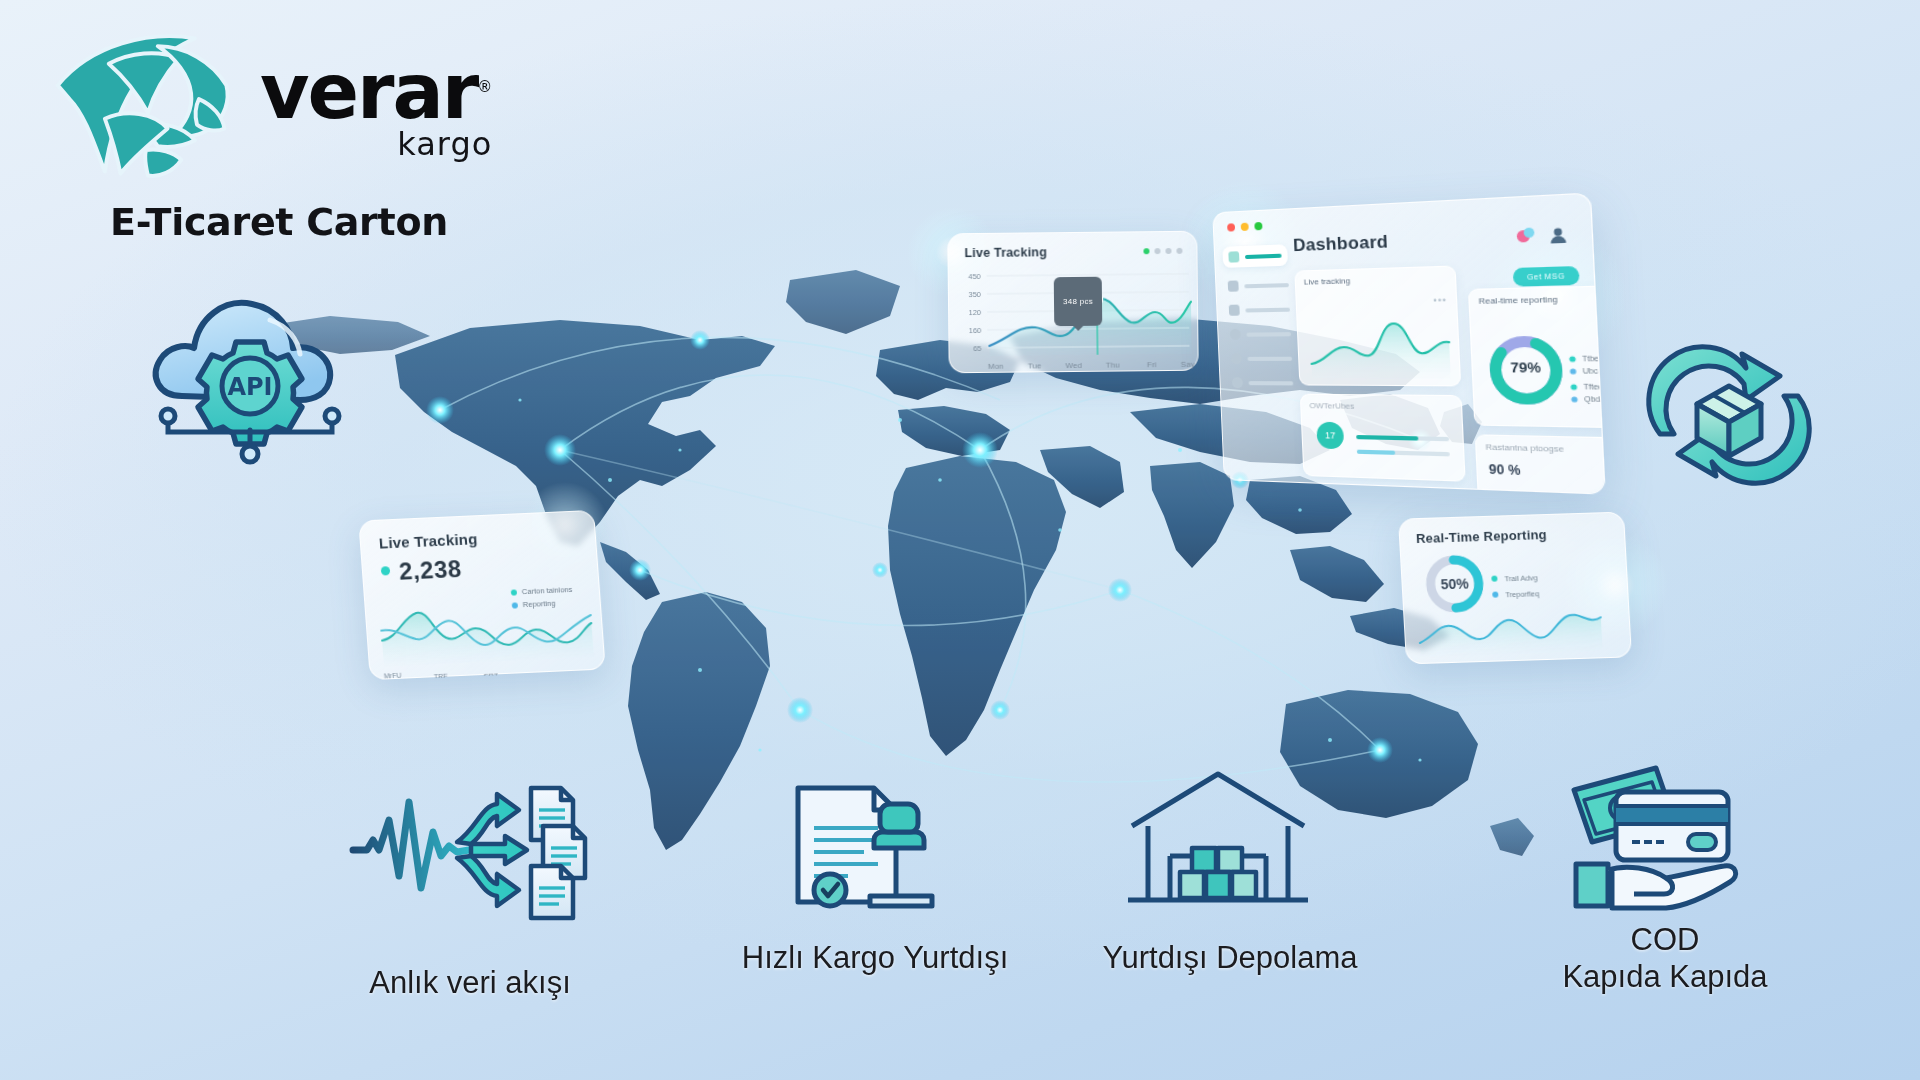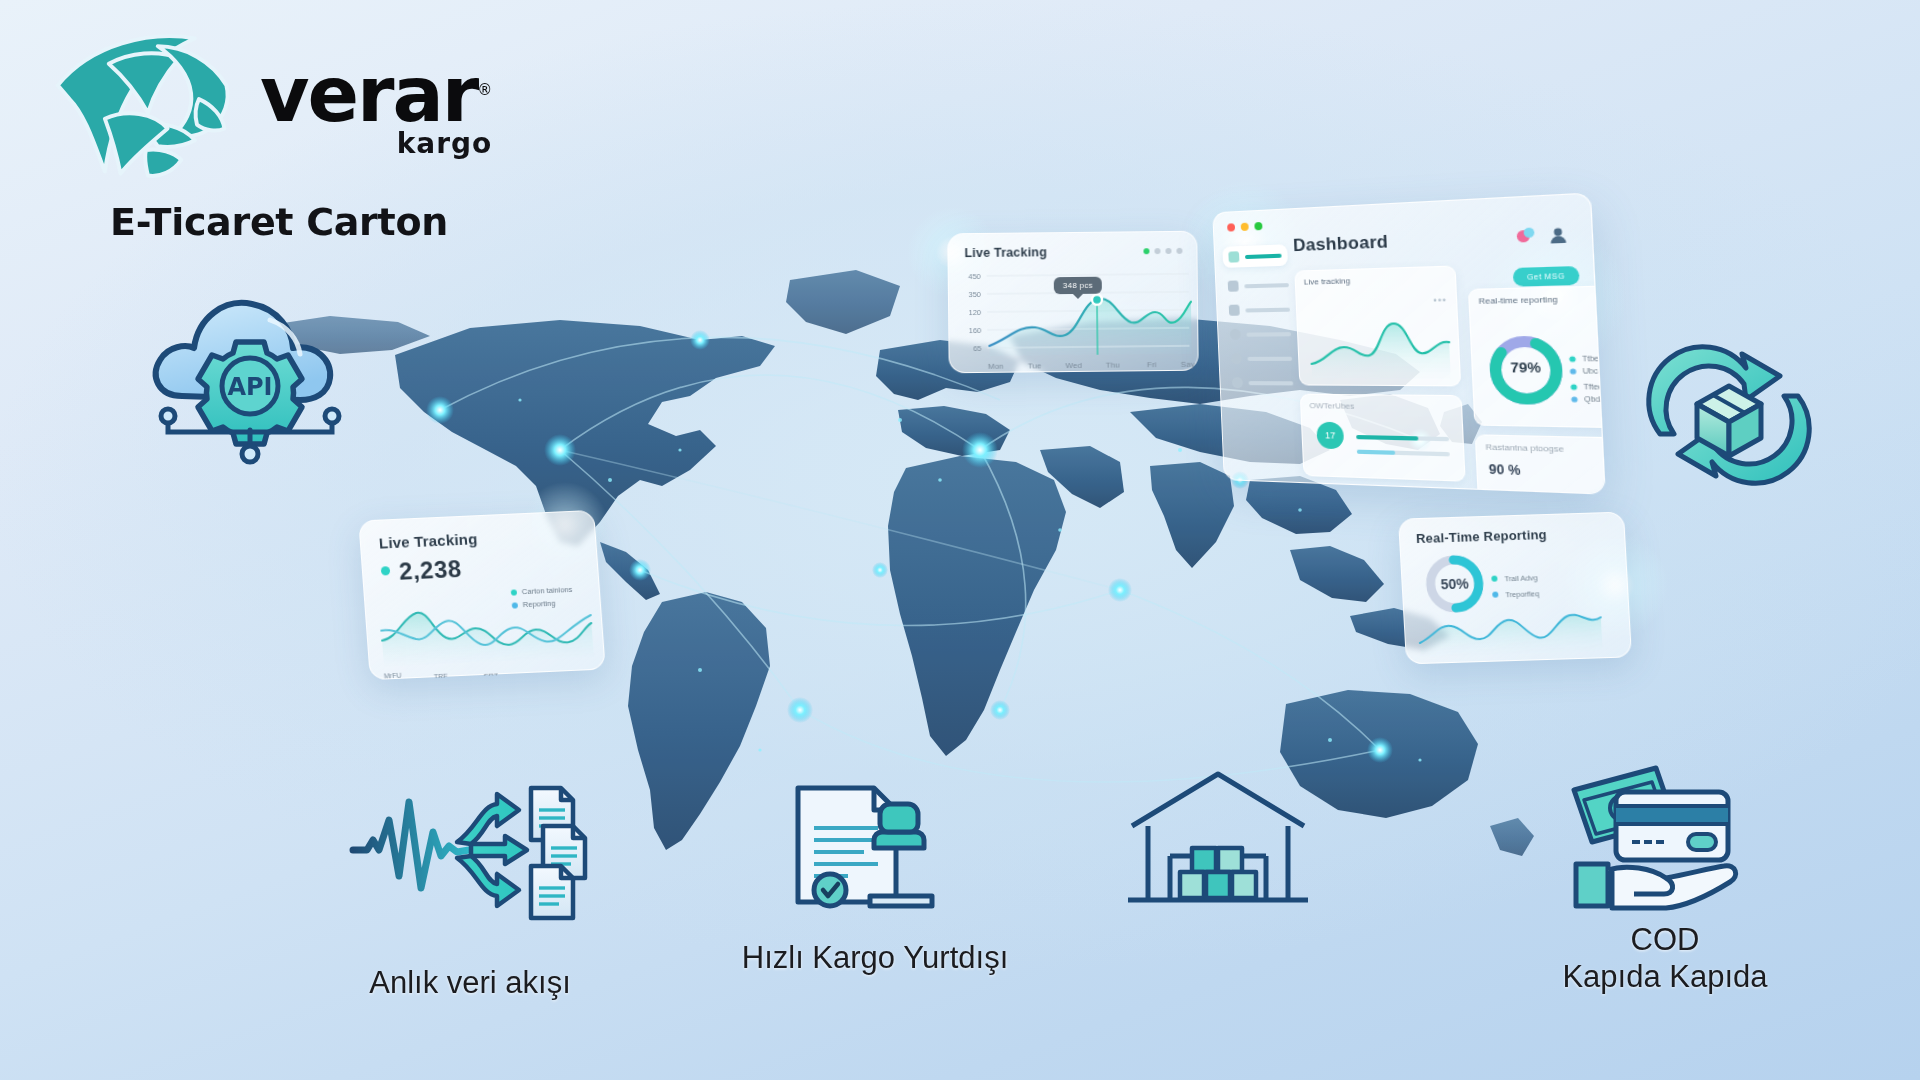--- a/index.html
+++ b/index.html
@@ -21,21 +21,21 @@
   #brand { position: absolute; left: 48px; top: 28px; width: 520px; }
   .logo-row { display: flex; align-items: center; gap: 16px; }
   .logo-mark { width: 196px; height: 150px; flex: 0 0 auto; }
   .logo-word { display: flex; flex-direction: column; align-items: flex-start; padding-top: 14px;}
   .wordmark {
     font-size: 76px; font-weight: 700; letter-spacing: -2px; color: #0b0b0d;
     line-height: 0.92; position: relative; font-family: "DejaVu Sans", sans-serif;
   }
   .regmark { font-size: 15px; vertical-align: super; font-weight: 500; letter-spacing:0;}
   .subword {
-    align-self: flex-end; font-size: 28px; font-weight: 700; color: #131317;
+    align-self: flex-end; font-size: 32px; font-weight: 400; color: #131317;
     letter-spacing: 1px; margin-top: -2px; font-family: "DejaVu Sans", sans-serif;
   }
   #page-title {
     margin-top: 22px; margin-left: 62px;
     font-size: 38px; font-weight: 700; color: #121317; letter-spacing: -0.3px;
     font-family: "DejaVu Sans", sans-serif;
   }
 
   
   .feature-label {
@@ -64,21 +64,21 @@
   .tick-lab  { font-size: 8px;  fill: #7d8d9c; }
 
   
   #card-live-top { left: 948px; top: 232px; width: 250px; height: 140px; transform: rotate(-0.6deg); }
   #card-live-top .card-title { position:absolute; left:16px; top:12px; font-size:12.5px;}
   .dots-row { position:absolute; right:14px; top:16px; display:flex; gap:5px; align-items:center;}
   .dots-row i { width:6px; height:6px; border-radius:50%; background:#c3ced8; display:block;}
   .dots-row i.live { background:#2bd06b; }
   .tooltip-pill {
     position:absolute; left:105px; top:44px; background:#5c6b78; color:#fff;
-    font-size:8px; padding:4px 9px; border-radius:6px; letter-spacing:.3px;
+    font-size:8px; padding:20px 9px; border-radius:6px; letter-spacing:.3px;
   }
   .tooltip-pill::after{
     content:""; position:absolute; left:50%; bottom:-5px; transform:translateX(-50%);
     border-left:5px solid transparent; border-right:5px solid transparent; border-top:5px solid #5c6b78;
   }
 
   
   #card-live-left {
     left: 364px; top: 515px; width: 236px; height: 160px;
     transform: rotate(-4.2deg) skewY(1.6deg);
@@ -615,20 +615,21 @@
       </g>
       <g stroke="#1d4a78" stroke-width="4.5" stroke-linejoin="round">
         <rect x="74" y="88" width="24" height="24" fill="#3fc5bd"></rect>
         <rect x="100" y="88" width="24" height="24" fill="#9ee0d8"></rect>
         <rect x="62" y="112" width="24" height="26" fill="#9ee0d8"></rect>
         <rect x="88" y="112" width="24" height="26" fill="#3fc5bd"></rect>
         <rect x="114" y="112" width="24" height="26" fill="#9ee0d8"></rect>
       </g>
     </svg>
   </div>
+  <div class="feature-label" style="left:1060px; top:940px; width:340px;">Yurtdışı Depolama</div>
 
   <div class="feature-icon" style="left:1548px; top:762px; width:200px; height:150px;">
     <svg viewBox="0 0 200 150" width="200" height="150">
       <g stroke="#1d4a78" stroke-width="5" stroke-linejoin="round">
         <path d="M26 28 L108 6 L126 58 L44 80 Z" fill="#53d4c5"></path>
         <path d="M36 38 L104 20 L116 54 L48 72 Z" fill="none" stroke-width="3.5"></path>
         <circle cx="74" cy="46" r="12" fill="#3ec7bd" stroke-width="4"></circle>
         <rect x="68" y="30" width="112" height="68" rx="9" fill="#eef6fd"></rect>
         <path d="M68 44 h112 v18 h-112 Z" fill="#2c7fa6" stroke="none"></path>
         <path d="M68 44 h112 M68 62 h112" stroke-width="4"></path>

